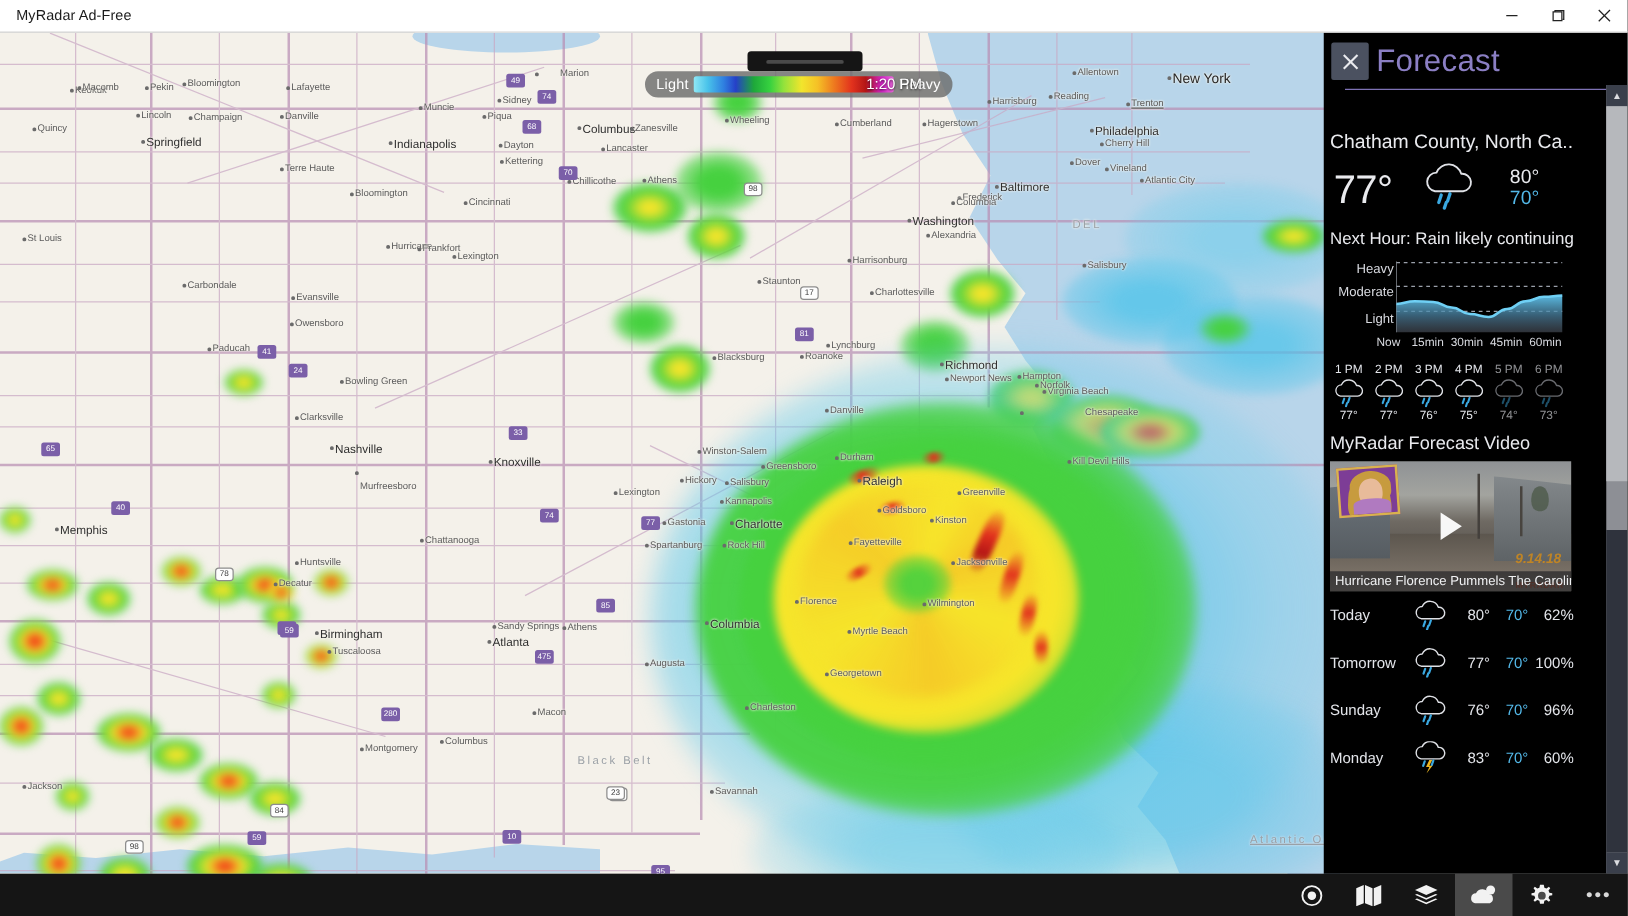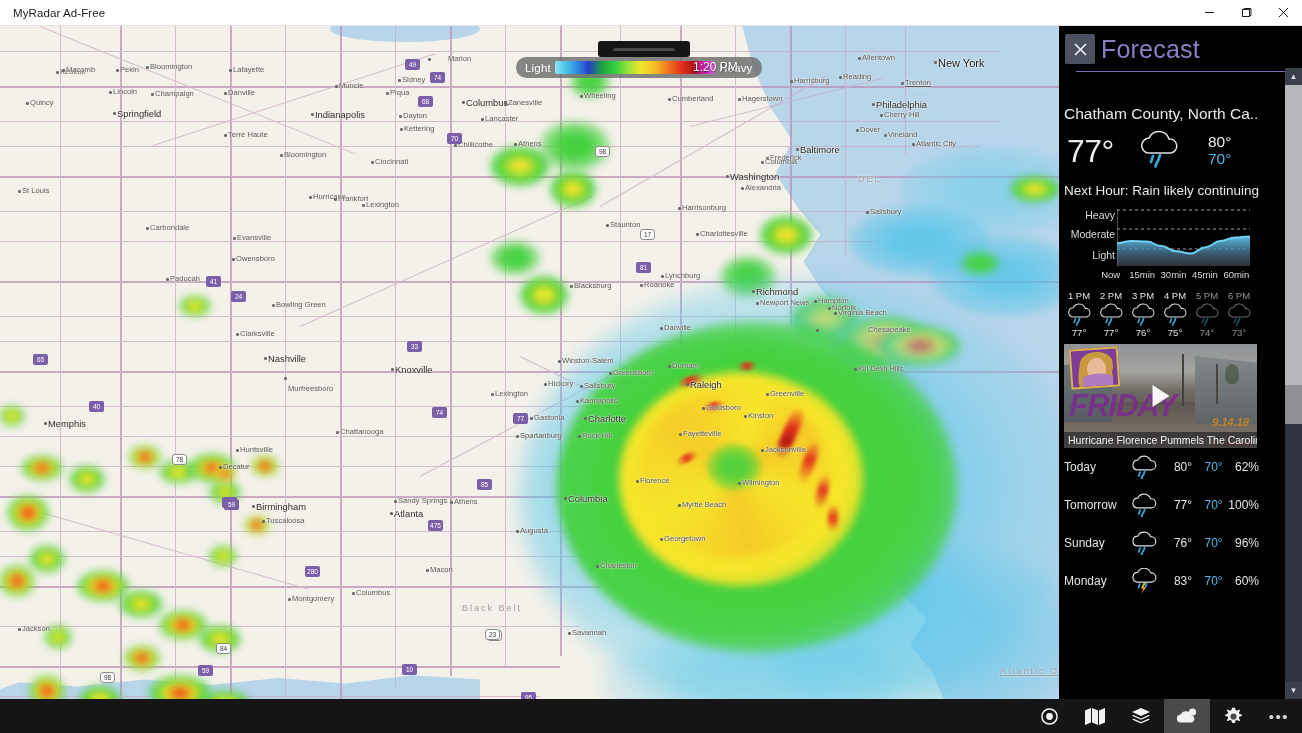--- a/index.html
+++ b/index.html
@@ -884,29 +884,29 @@
           <svg width="28" height="22.959999999999997" viewBox="0 0 34 28">
             <path d="M9 17 a5.6 5.6 0 0 1 .9-11.1 A7.9 7.9 0 0 1 24.6 6.6 a5.2 5.2 0 0 1 1.1 10.4 Z" fill="none" stroke="#a9acb4" stroke-width="1.3" stroke-linejoin="round"></path>
             <path d="M12.6 19.4 l-1.5 4.4" stroke="#2f7fa6" stroke-width="2" stroke-linecap="round"></path>
             <path d="M17.8 18.6 l-1.5 4.4" stroke="#2f7fa6" stroke-width="2" stroke-linecap="round"></path>
             <path d="M15.4 23.6 l-1.1 3.3" stroke="#2f7fa6" stroke-width="2" stroke-linecap="round"></path>
           </svg>
           <div class="tmp">73°</div>
         </div>
       </div>
 
+    <div class="sec-title">MyRadar Forecast Video</div>
     <div class="vid">
       <div class="vid-sky"></div>
       <div class="vid-road"></div>
       <div class="vid-h-l"></div>
       <div class="vid-h-r"></div>
       <div class="vid-pole"></div>
       <div class="vid-pole2"></div>
       <div class="vid-tree"></div>
-      <div class="vid-friday">FRIDAY</div>
       <div class="vid-date">9.14.18</div>
       <div class="vid-brand">MYRADAR</div>
       <div class="vid-anchor">
         <div class="anc-hair"></div>
         <div class="anc-hair2"></div>
         <div class="anc-hair3"></div>
         <div class="anc-face"></div>
         <div class="anc-body"></div>
       </div>
       <div class="vid-play"></div>

